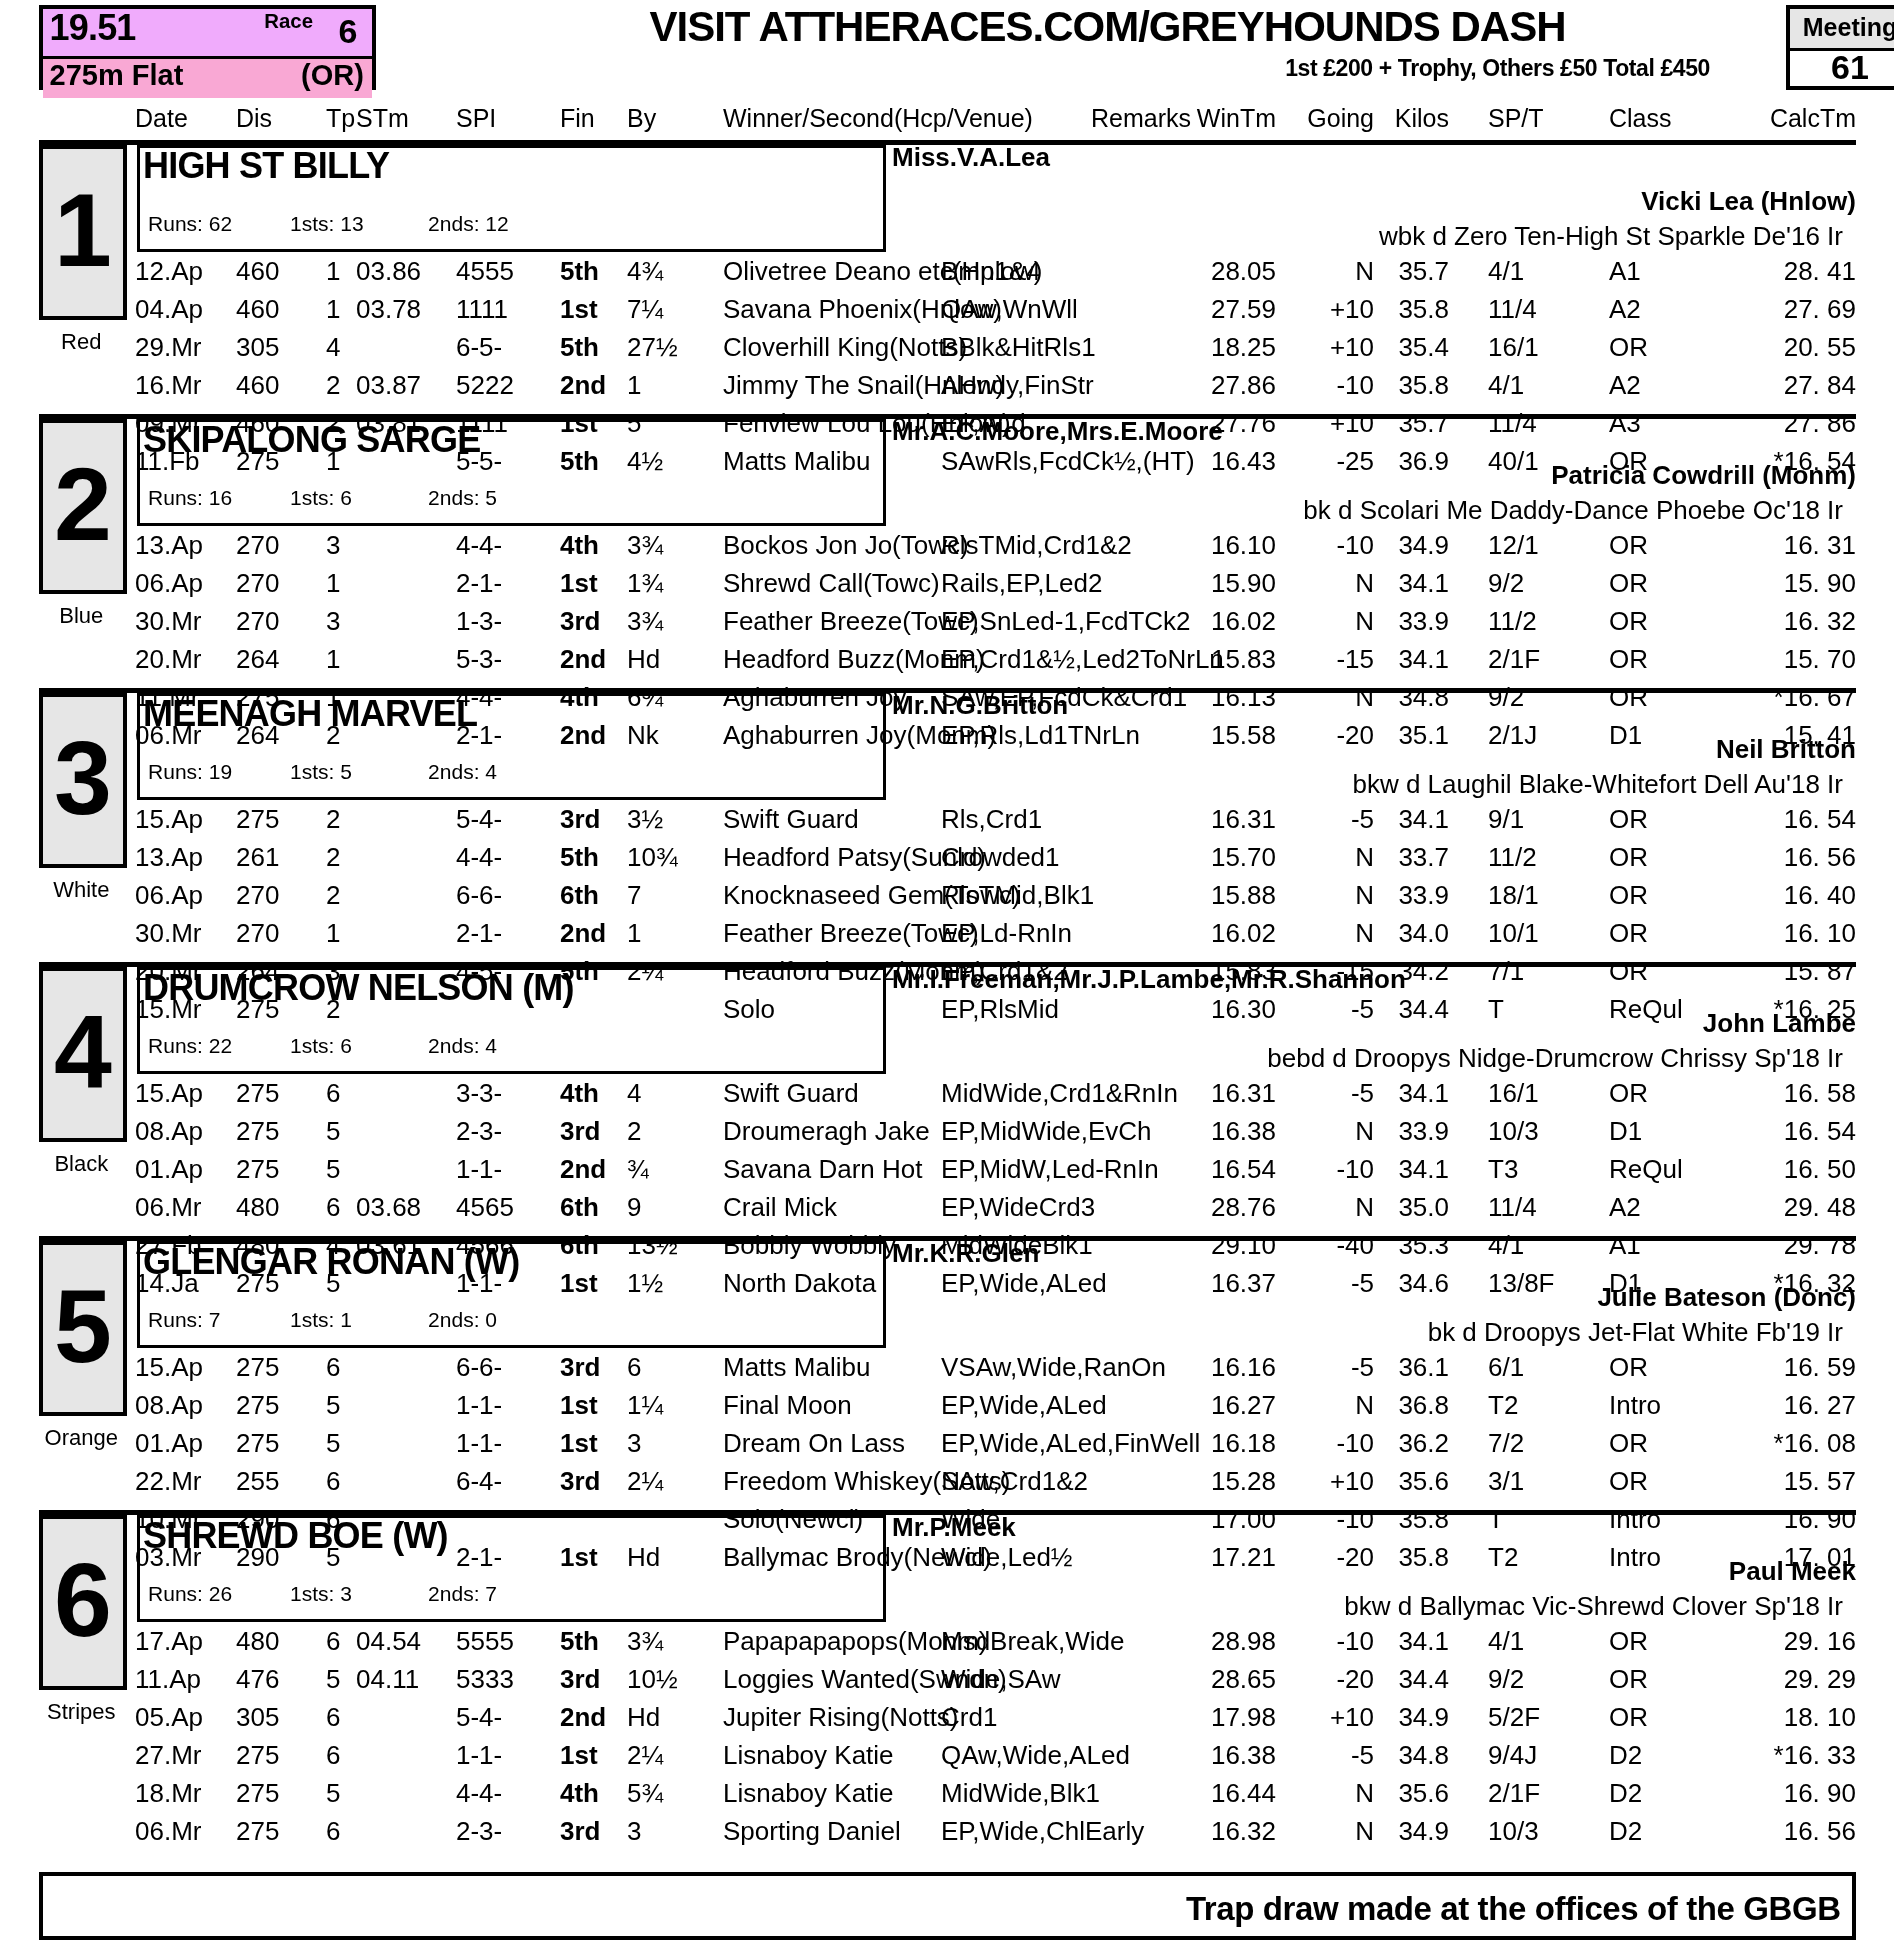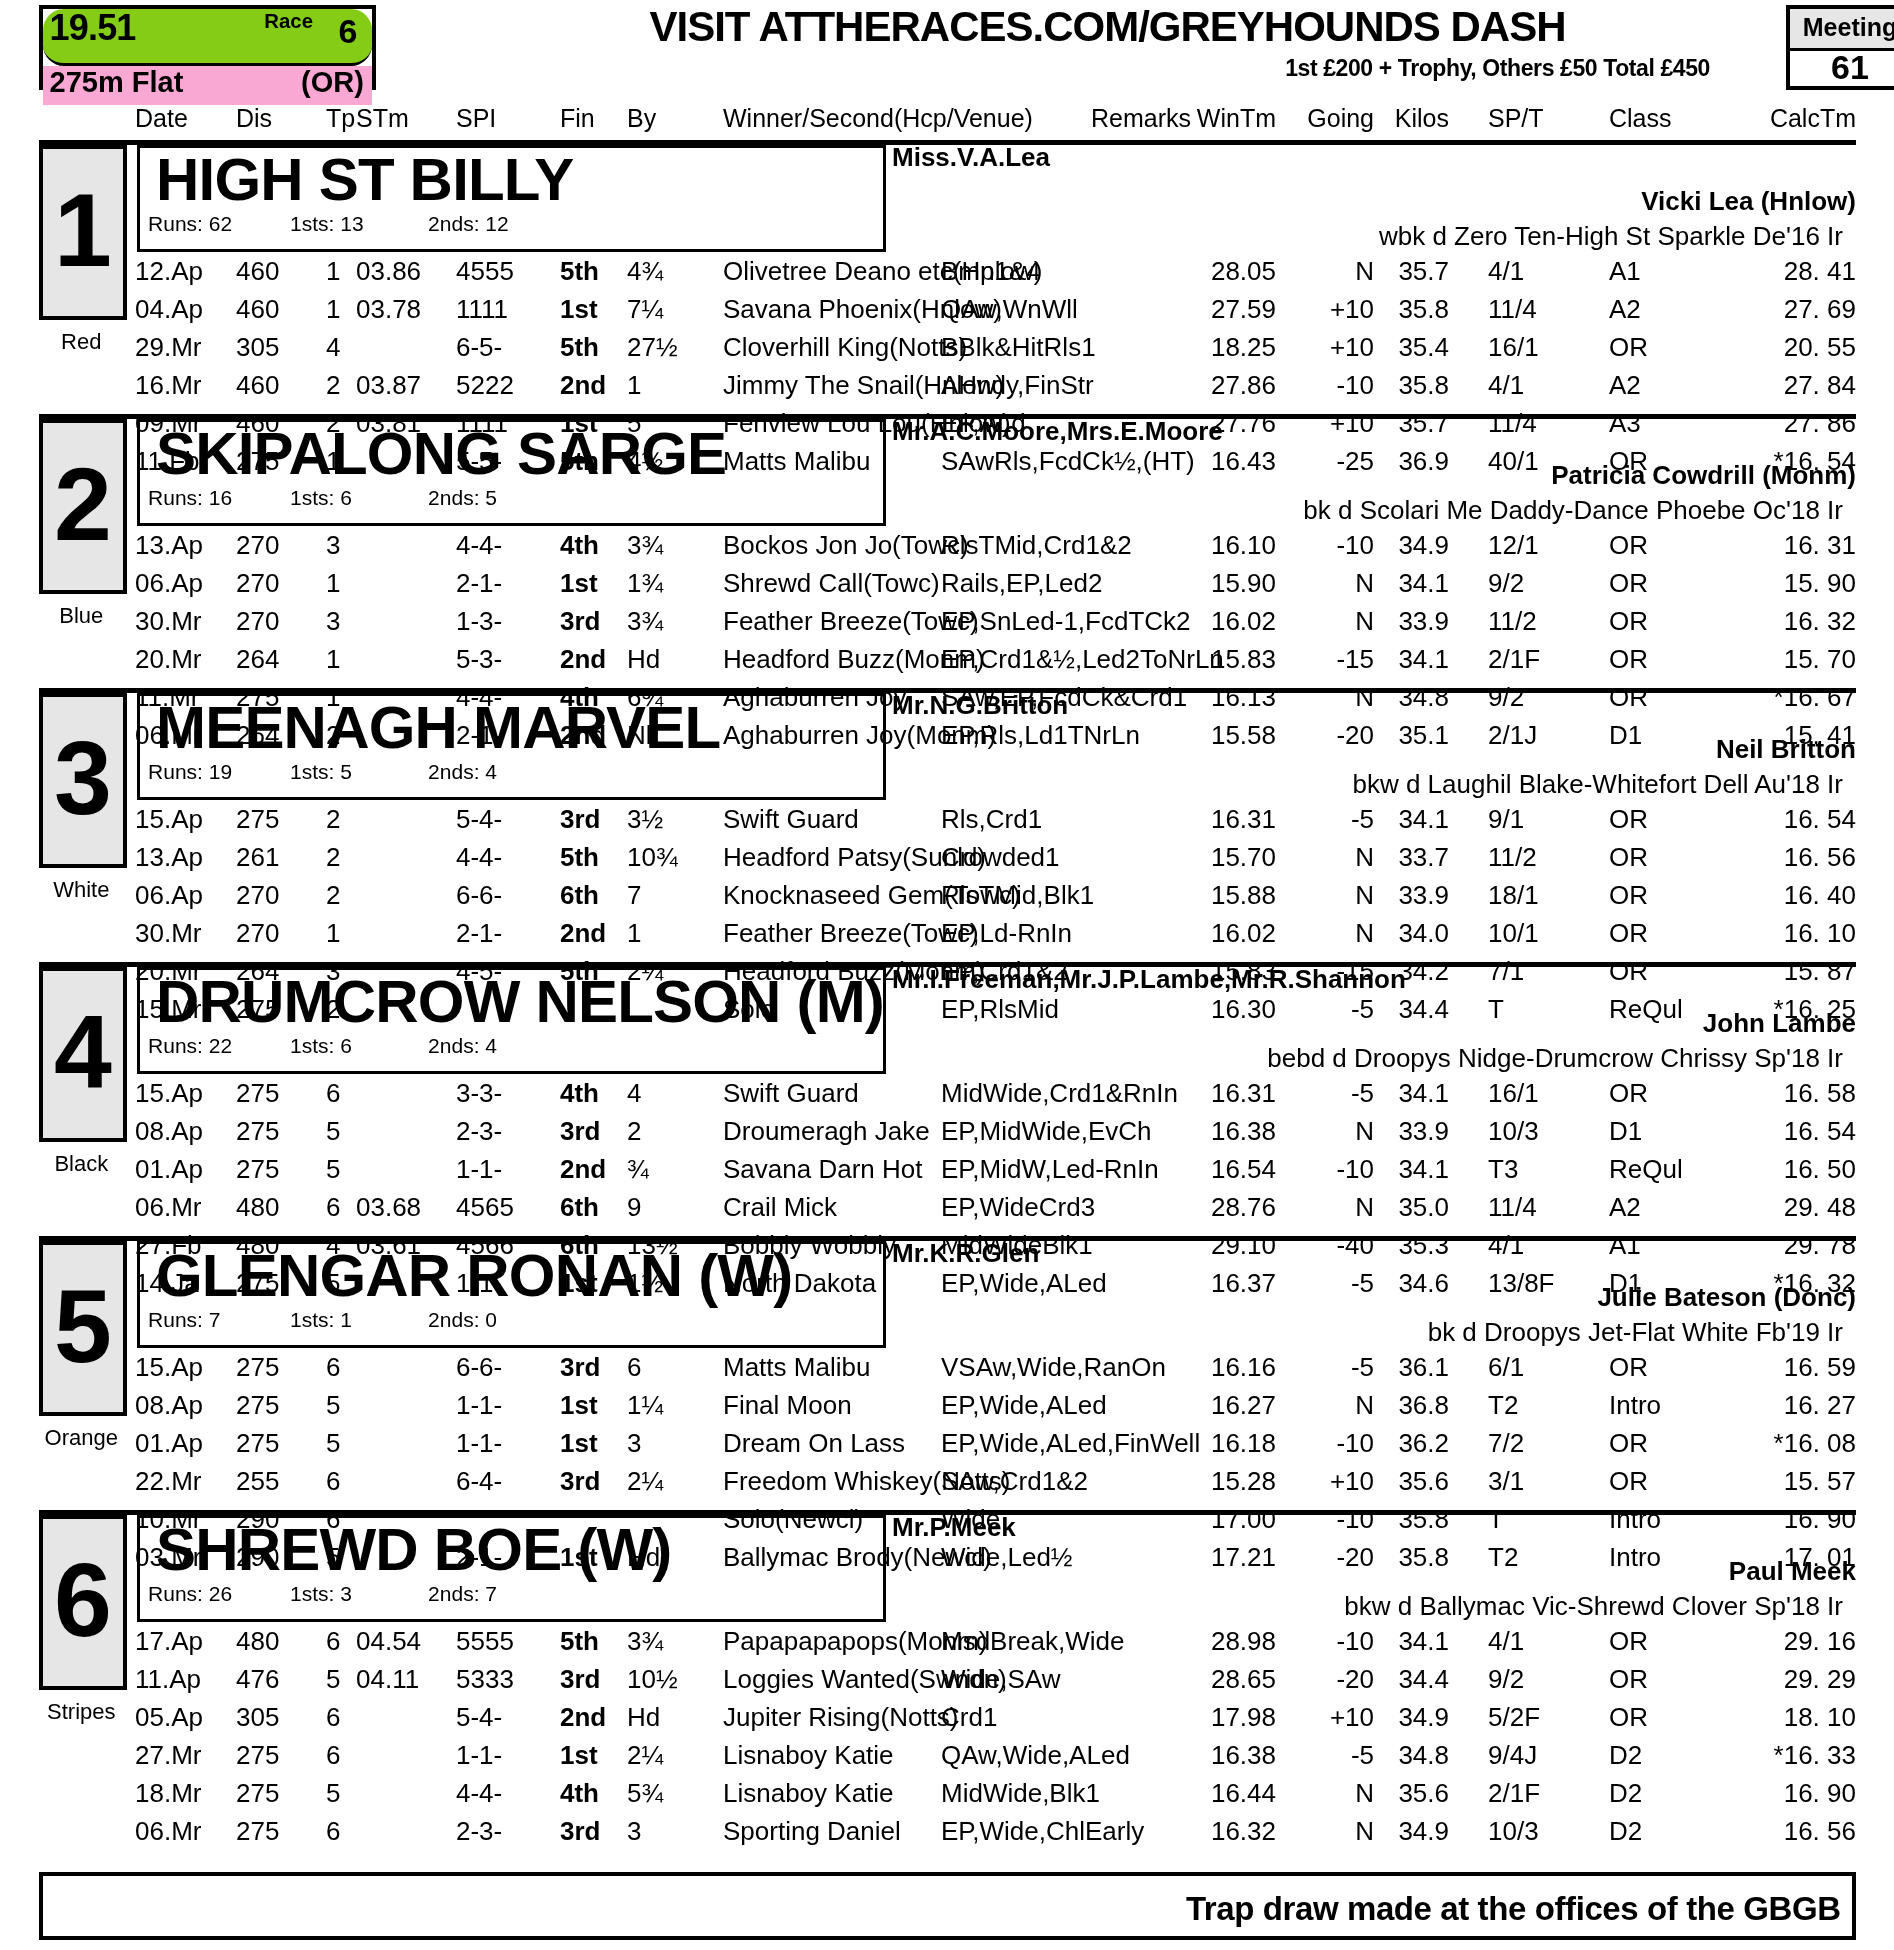--- a/index.html
+++ b/index.html
@@ -12,22 +12,22 @@
   }
   .page{ position:relative; width:1895px; height:1951px; box-sizing:border-box; padding:0; }
 
   
   .header{ position:relative; height:104px; }
   .race-box{
     position:absolute; left:39px; top:4.9px; width:337px; height:85px;
     border:4.1px solid #000; box-sizing:border-box;
   }
   .race-box .rb-top{
-    height:57px; background:#84cc16; border-bottom:3.3px solid #000;
-    position:relative; box-sizing:border-box;border-radius:21px;
+    height:50px; background:#f0abfc; border-bottom:3.3px solid #000;
+    position:relative; box-sizing:border-box;
   }
   .race-box .rb-bot{ height:39px; position:relative; background:#f9a8d4; box-sizing:border-box;}
   .rb-time{ position:absolute; left:6.5px; top:-1.6px; font-size:36px; font-weight:bold; letter-spacing:-0.8px;}
   .rb-racelbl{ position:absolute; right:59px; top:1.6px; font-size:20.4px; font-weight:bold; }
   .rb-raceno{ position:absolute; right:14.7px; top:3.3px; font-size:34px; font-weight:bold;}
   .rb-dist{ position:absolute; left:6.5px; top:0px; font-size:29px; font-weight:bold;}
   .rb-grade{ position:absolute; right:8.1px; top:0px; font-size:29px; font-weight:bold;}
 
   .banner{
     position:absolute; left:505px; top:3.3px; width:1205px; text-align:center;
@@ -63,21 +63,21 @@
   .trapnum{ font-size:104px; font-weight:bold; line-height:163px; }
   .trapcolour{
     position:absolute; left:16.3px; top:189px; width:130px; text-align:center;
     font-size:22px;
   }
 
   .namebox{
     position:absolute; left:137px; top:4.9px; width:749px; height:107px;
     border:3.3px solid #000; box-sizing:border-box;
   }
-  .dogname{ position:absolute; left:16px; top:-3.3px; font-size:60px; font-weight:bold; letter-spacing:-0.8px; white-space:nowrap;}
+  .dogname{ position:absolute; left:3px; top:-3.3px; font-size:36px; font-weight:bold; letter-spacing:-0.8px; white-space:nowrap;}
   .statsline{ position:absolute; left:8.1px; top:64px; font-size:21px; white-space:nowrap;}
   .statsline i{ font-style:normal; display:inline-block; }
   .st-runs{ width:142px; }
   .st-1sts{ width:138px; }
 
   .owner{ position:absolute; left:892px; top:1.6px; font-size:26px; font-weight:bold; white-space:nowrap; }
   .trainer{ position:absolute; right:39px; top:46px; font-size:26px; font-weight:bold; white-space:nowrap; text-align:right;}
   .breeding{ position:absolute; right:52px; top:81px; font-size:26px; white-space:nowrap; text-align:right;}
 
   

